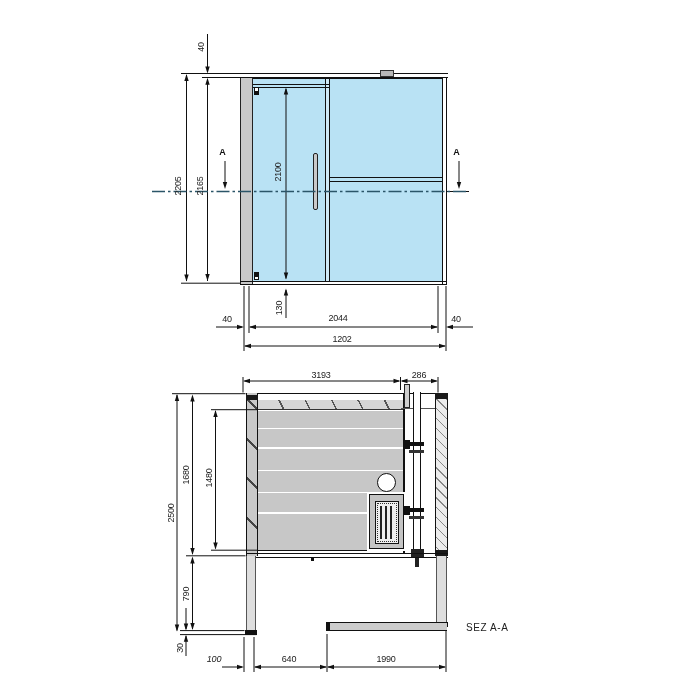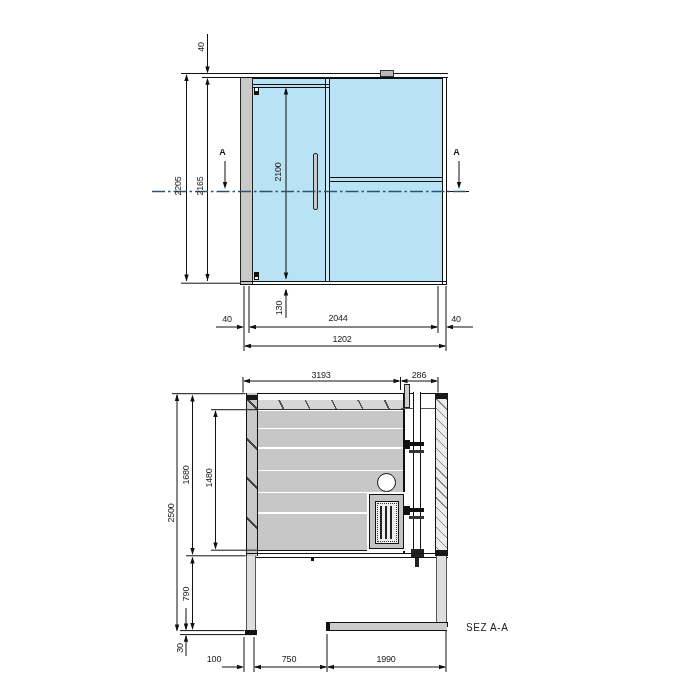--- a/index.html
+++ b/index.html
@@ -228,18 +228,18 @@
   <span class="dim" style="left:456px;top:318.5px;">40</span>
   <span class="dim" style="left:342px;top:338.5px;">1202</span>
 
   <span class="dim" style="left:321px;top:375px;">3193</span>
   <span class="dim" style="left:419px;top:374.5px;">286</span>
   <span class="dimv" style="left:170.5px;top:513px;">2500</span>
   <span class="dimv" style="left:185.5px;top:475px;">1680</span>
   <span class="dimv" style="left:208.5px;top:478px;">1480</span>
   <span class="dimv" style="left:185.5px;top:594px;">790</span>
   <span class="dimv" style="left:180px;top:648px;">30</span>
-  <span class="dim" style="left:214px;top:658.5px;">100</span>
-  <span class="dim" style="left:289px;top:658.5px;">750</span>
+  <span class="dim" style="left:214px;top:658.5px;font-style:italic;">100</span>
+  <span class="dim" style="left:289px;top:658.5px;">640</span>
   <span class="dim" style="left:386px;top:658.5px;">1990</span>
   <span class="seclabel" style="left:466px;top:586px;margin-top:36px;">SEZ A-A</span>
 
 </div>
 
 </body></html>

